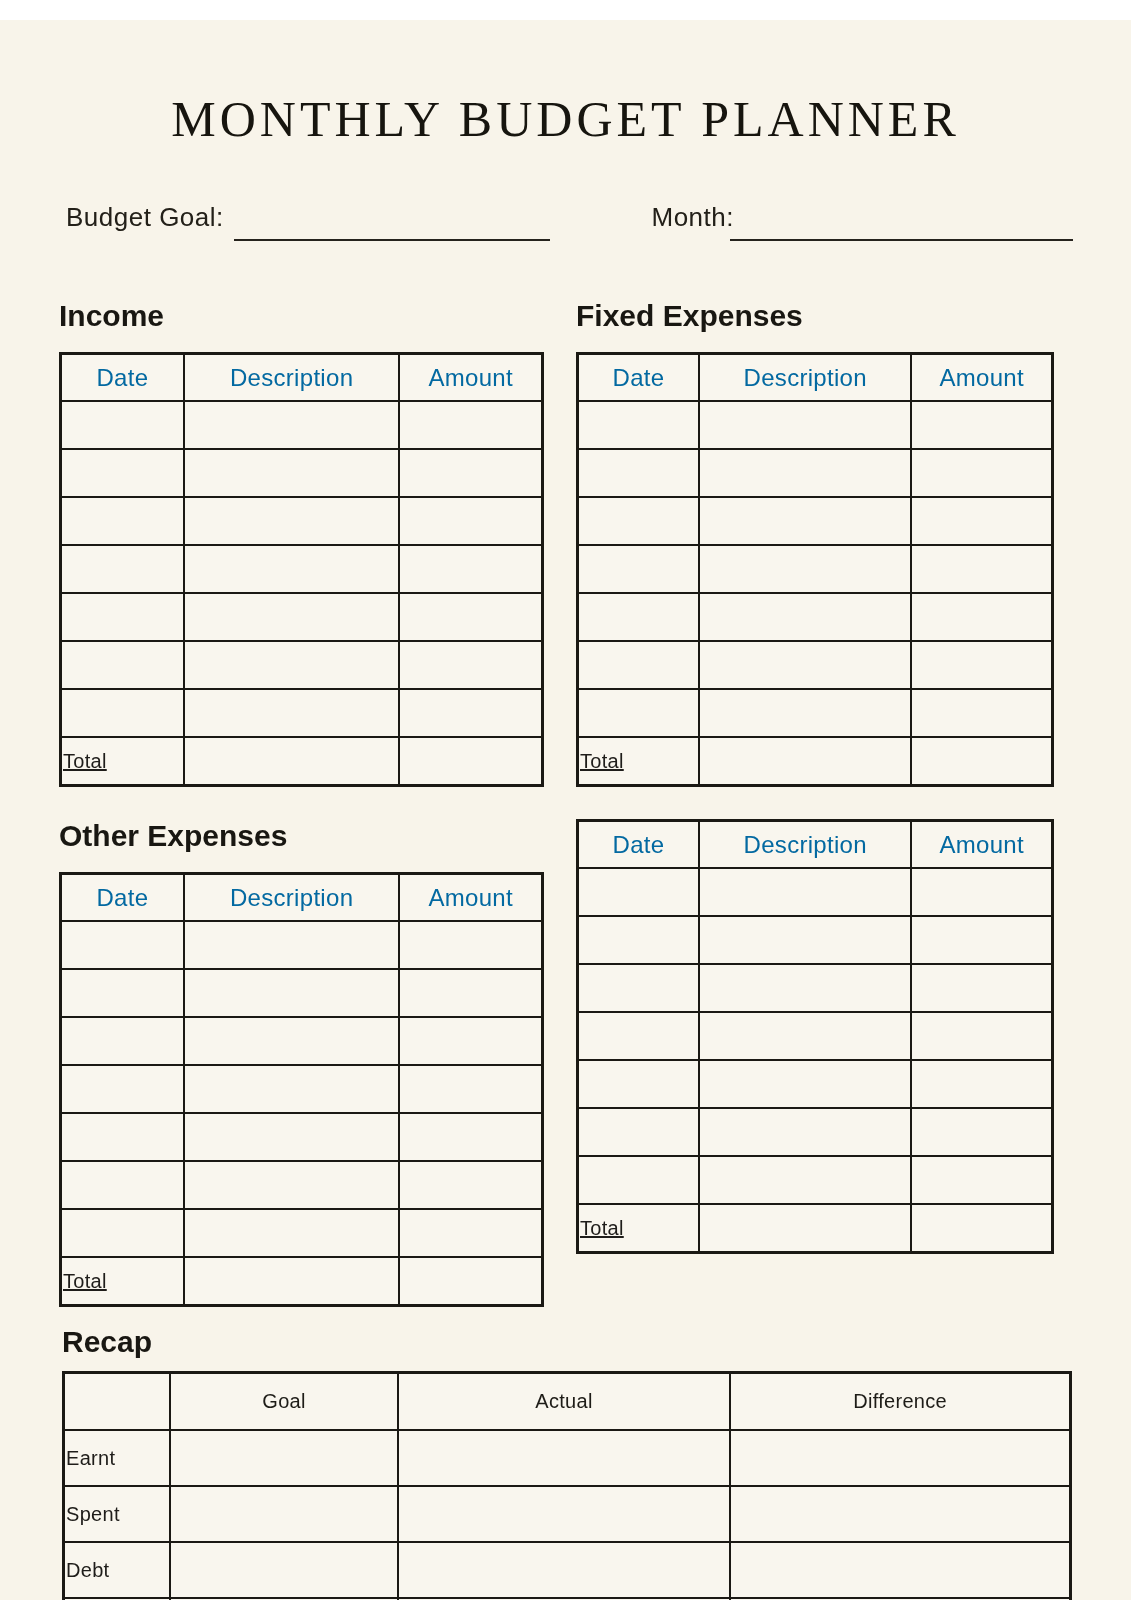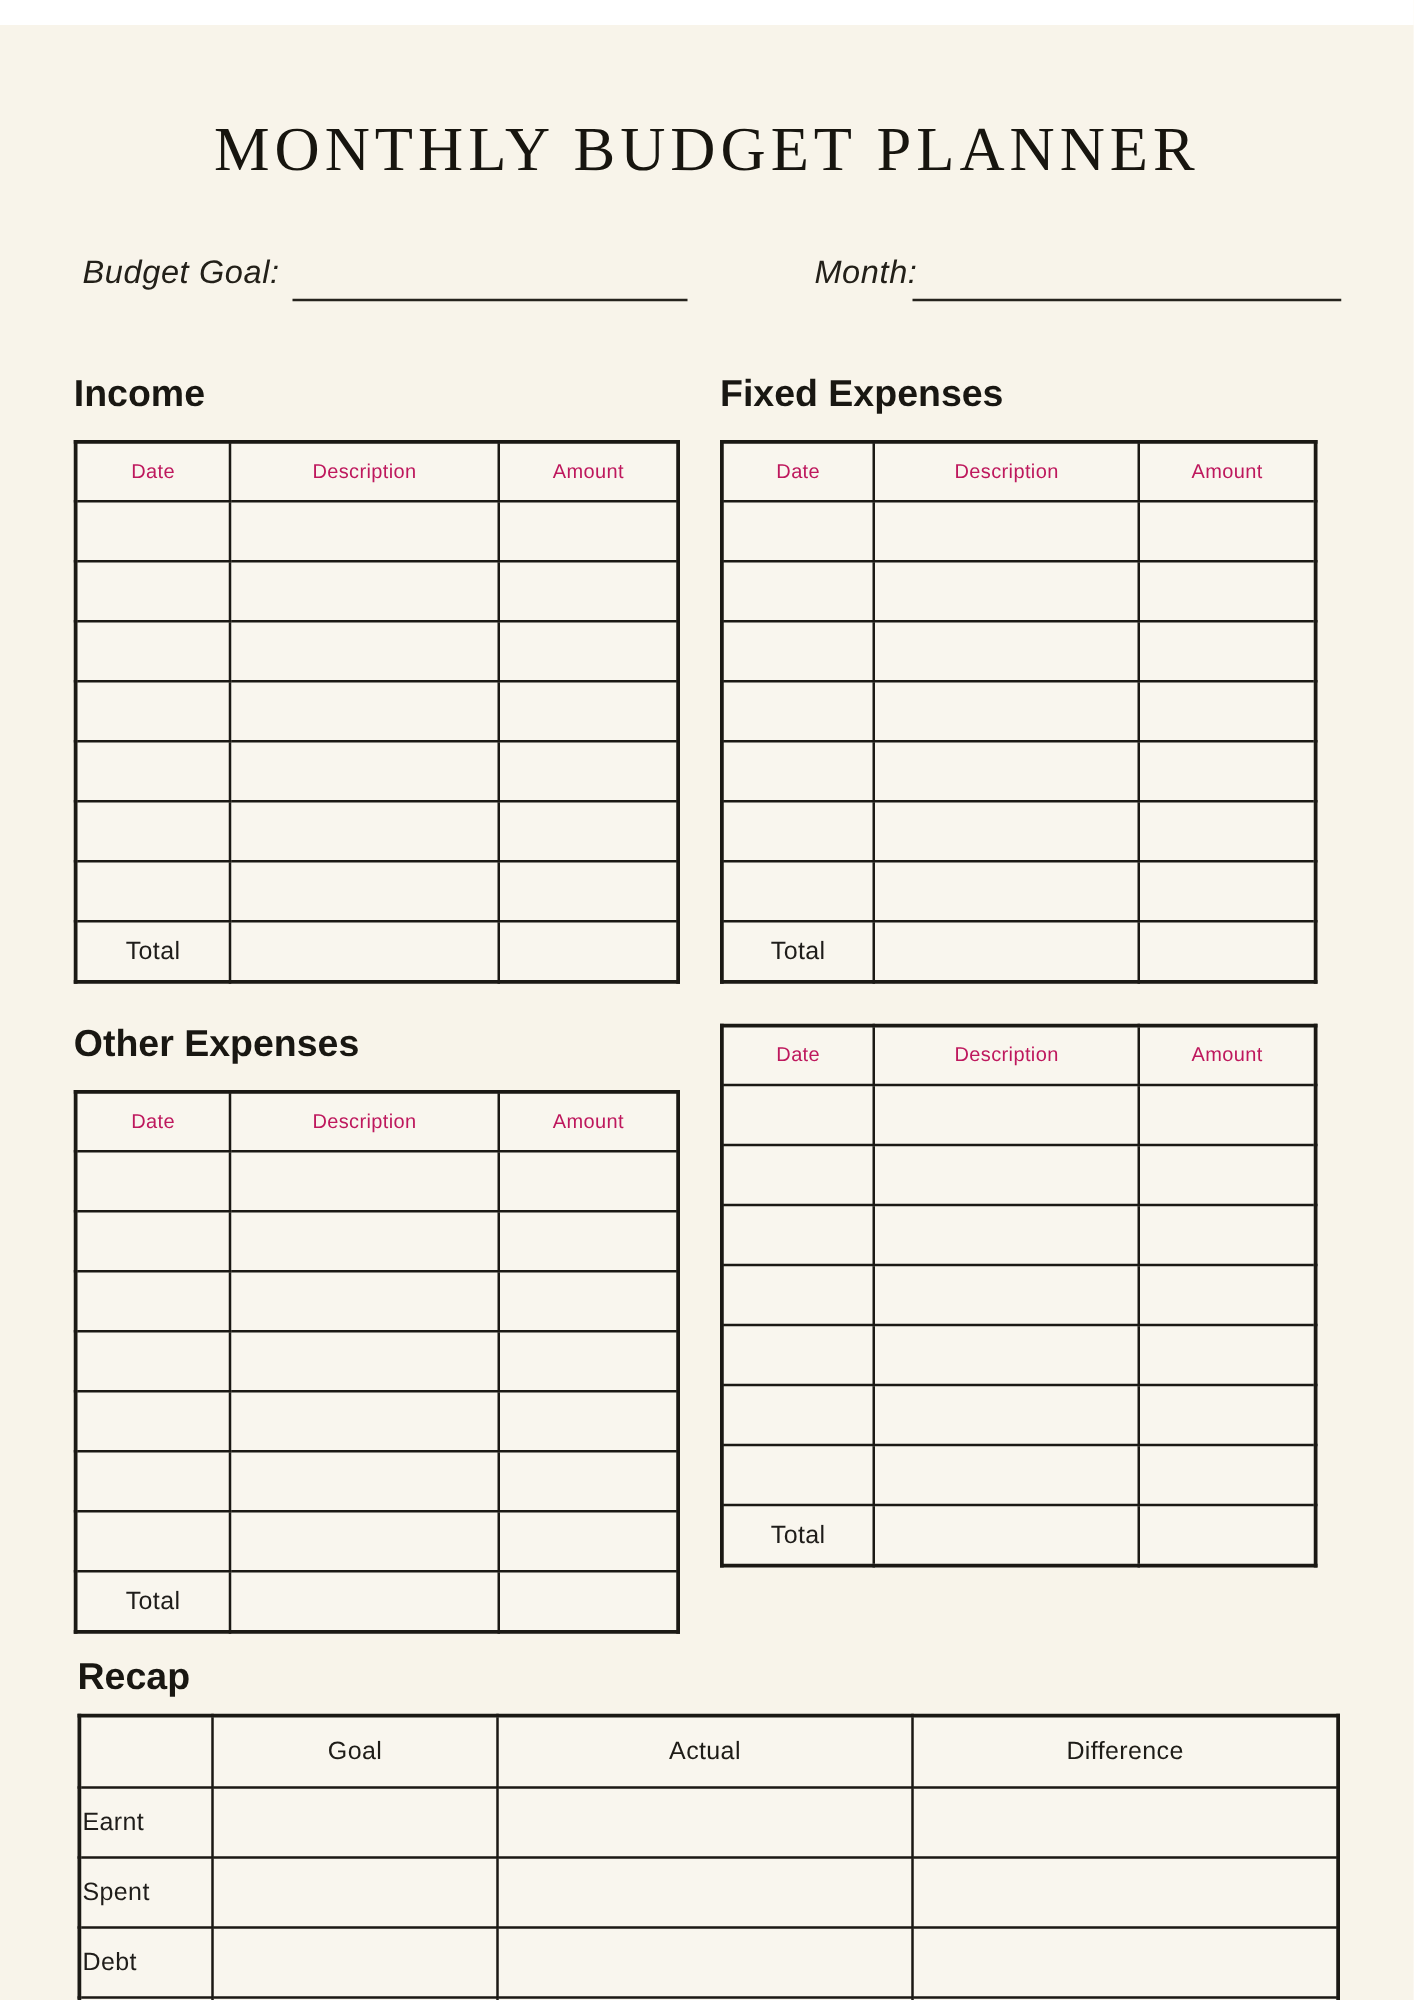--- a/index.html
+++ b/index.html
@@ -29,21 +29,20 @@
     justify-content:space-between;
     align-items:flex-end;
     margin:54px 58px 0 66px;
   }
   .field{display:flex;align-items:flex-end;}
   .field-label{
     font-size:26px;
     letter-spacing:.5px;
     color:#232019;
     white-space:nowrap;
-    font-style:italic;
   }
   .blank-line{
     border-bottom:2px solid #26231D;
     margin-bottom:-8px;
     height:20px;
   }
   .line-budget-goal{width:316px;margin-left:10px;}
   .line-month{width:343px;margin-left:-4px;}
 
   
@@ -69,29 +68,30 @@
     background:#F9F6EE;
   }
   .ledger-table, .ledger-table th, .ledger-table td,
   .recap-table, .recap-table th, .recap-table td{
     border:2px solid #1B1914;
   }
   .ledger-table, .recap-table{border-width:3px;}
   .ledger-table th{
     height:43px;
     font-weight:400;
-    font-size:16px;
+    font-size:24px;
     letter-spacing:.3px;
-    color:#be185d;
+    color:#0369a1;
   }
   .ledger-table td{height:44px;}
   .total-cell{
-    text-align:center;
+    text-align:left;
     font-size:20px;
     letter-spacing:.3px;
+    text-decoration:underline;
   }
 
   
   .recap{padding:14px 59px 0 62px;}
   .recap h2{margin-bottom:12px;}
   .recap-table th{
     height:53px;
     font-weight:400;
     font-size:20px;
     letter-spacing:.3px;

